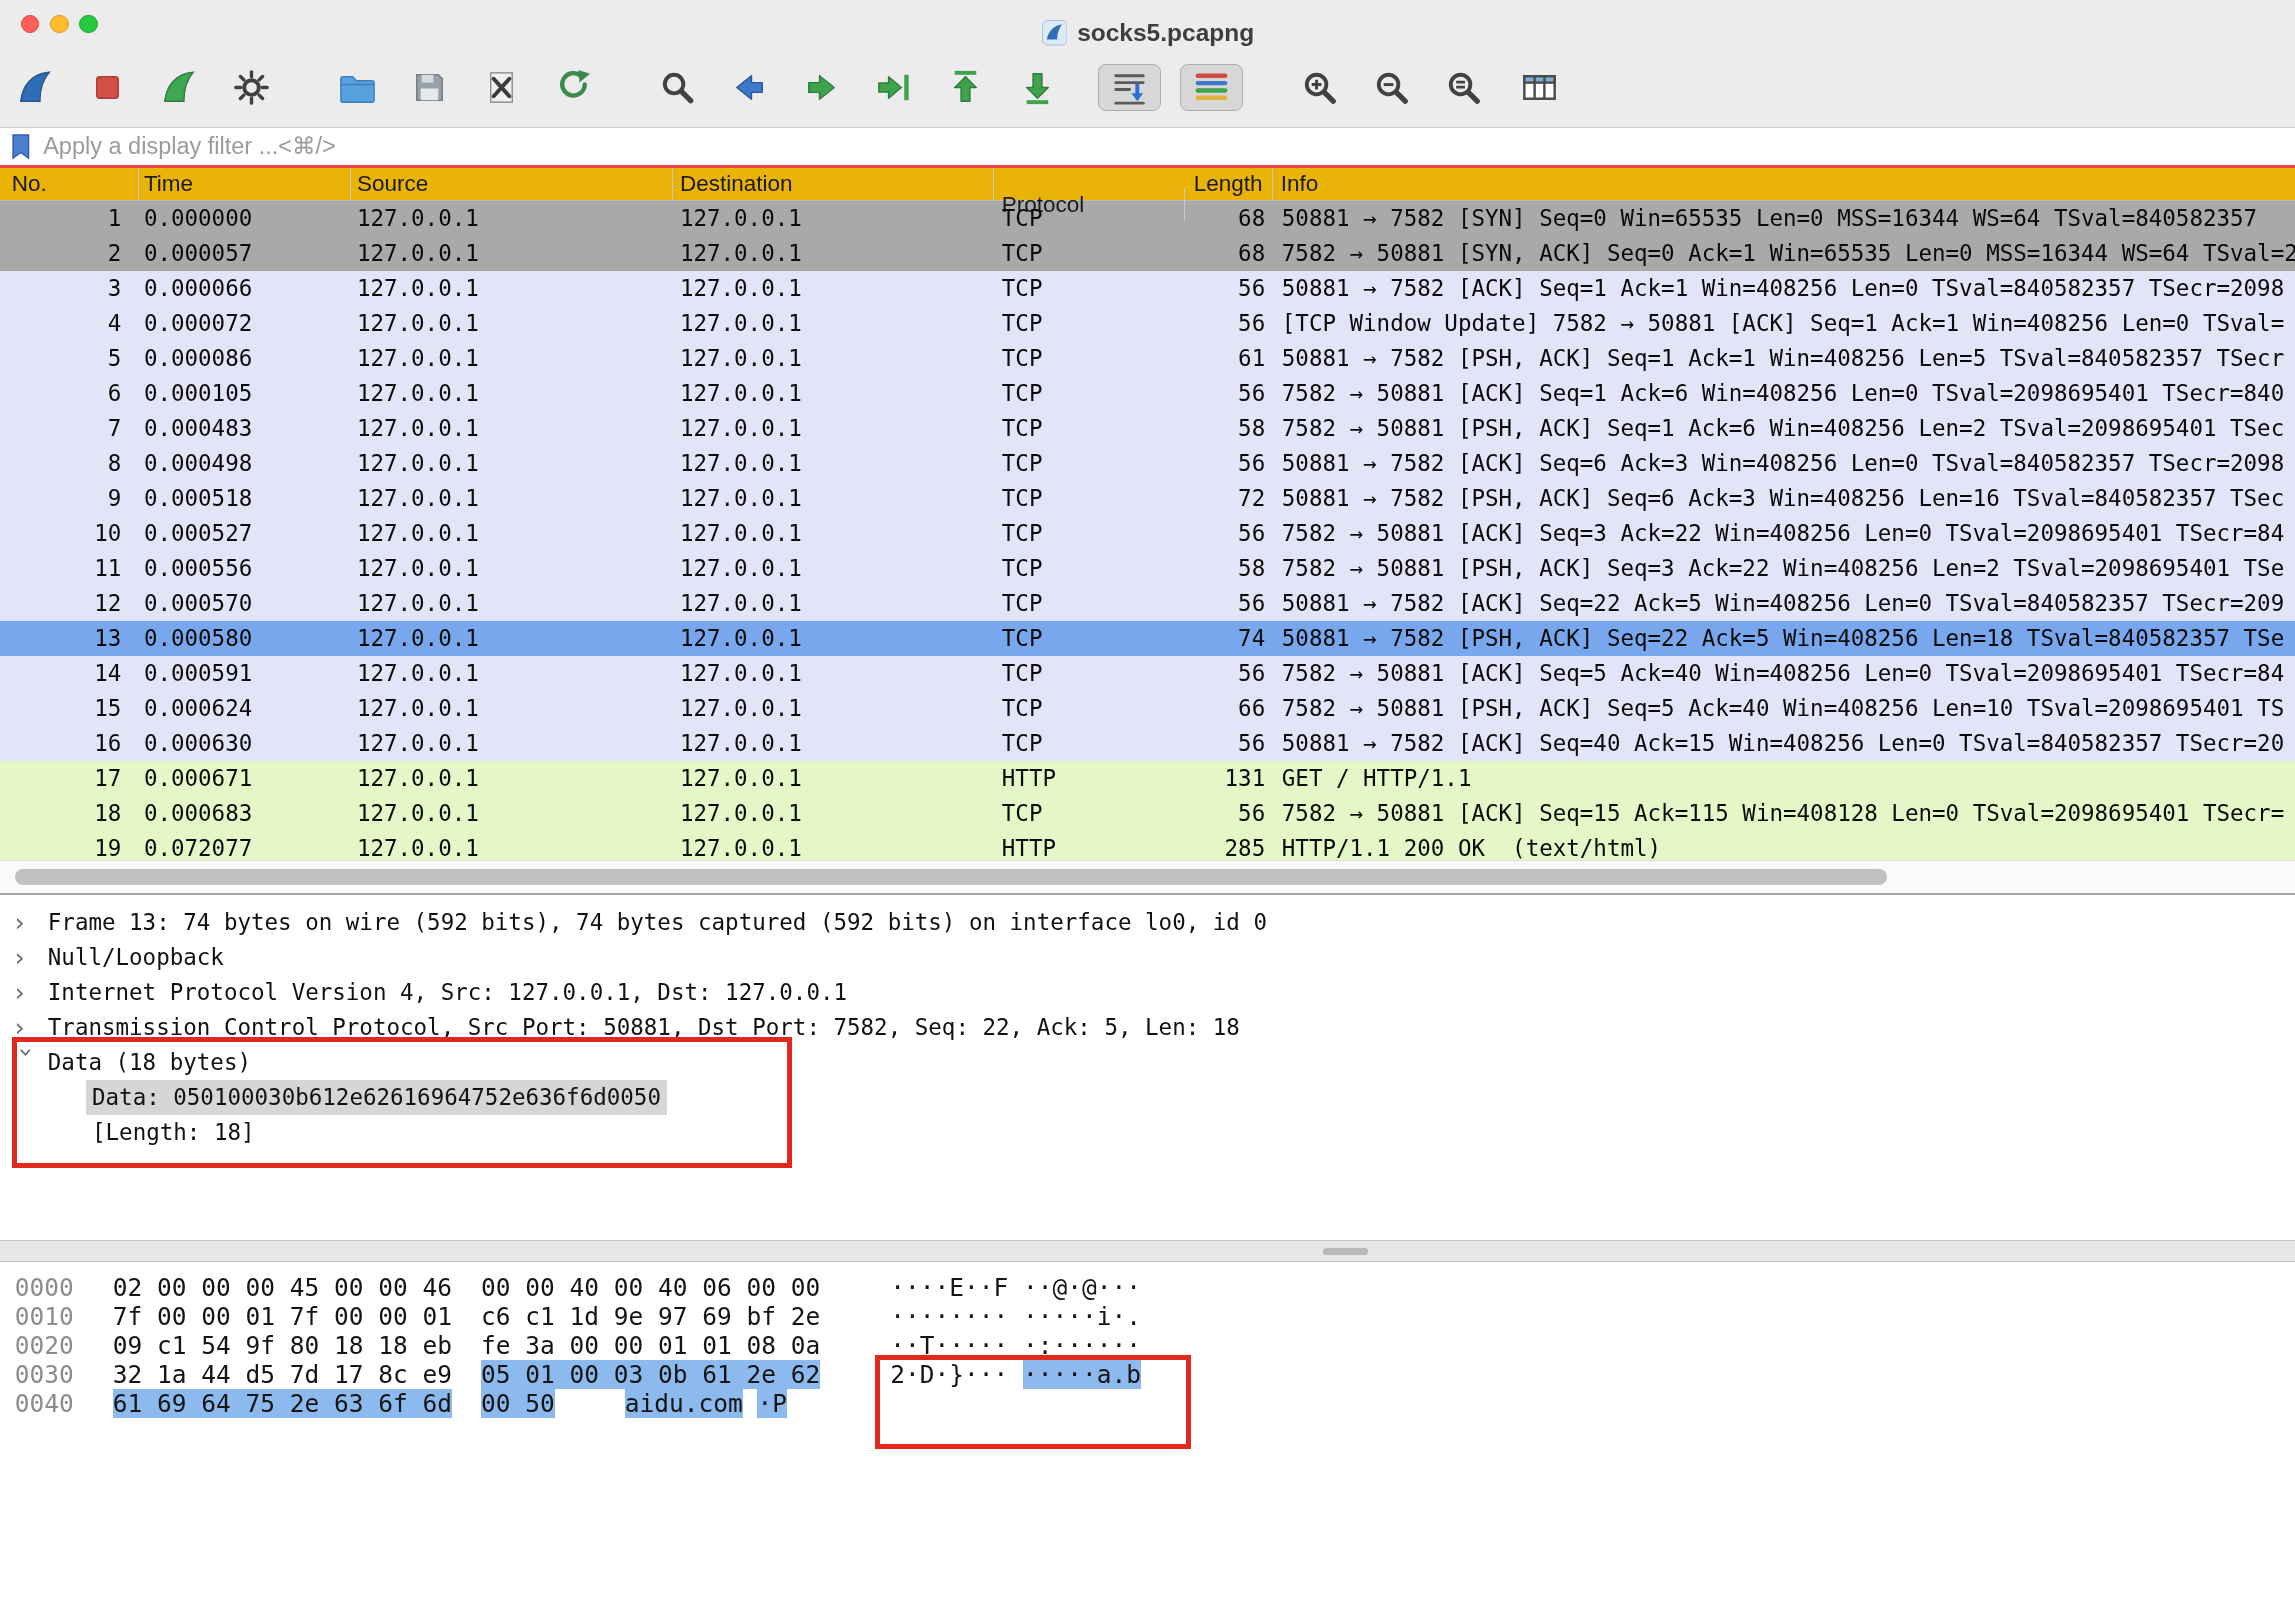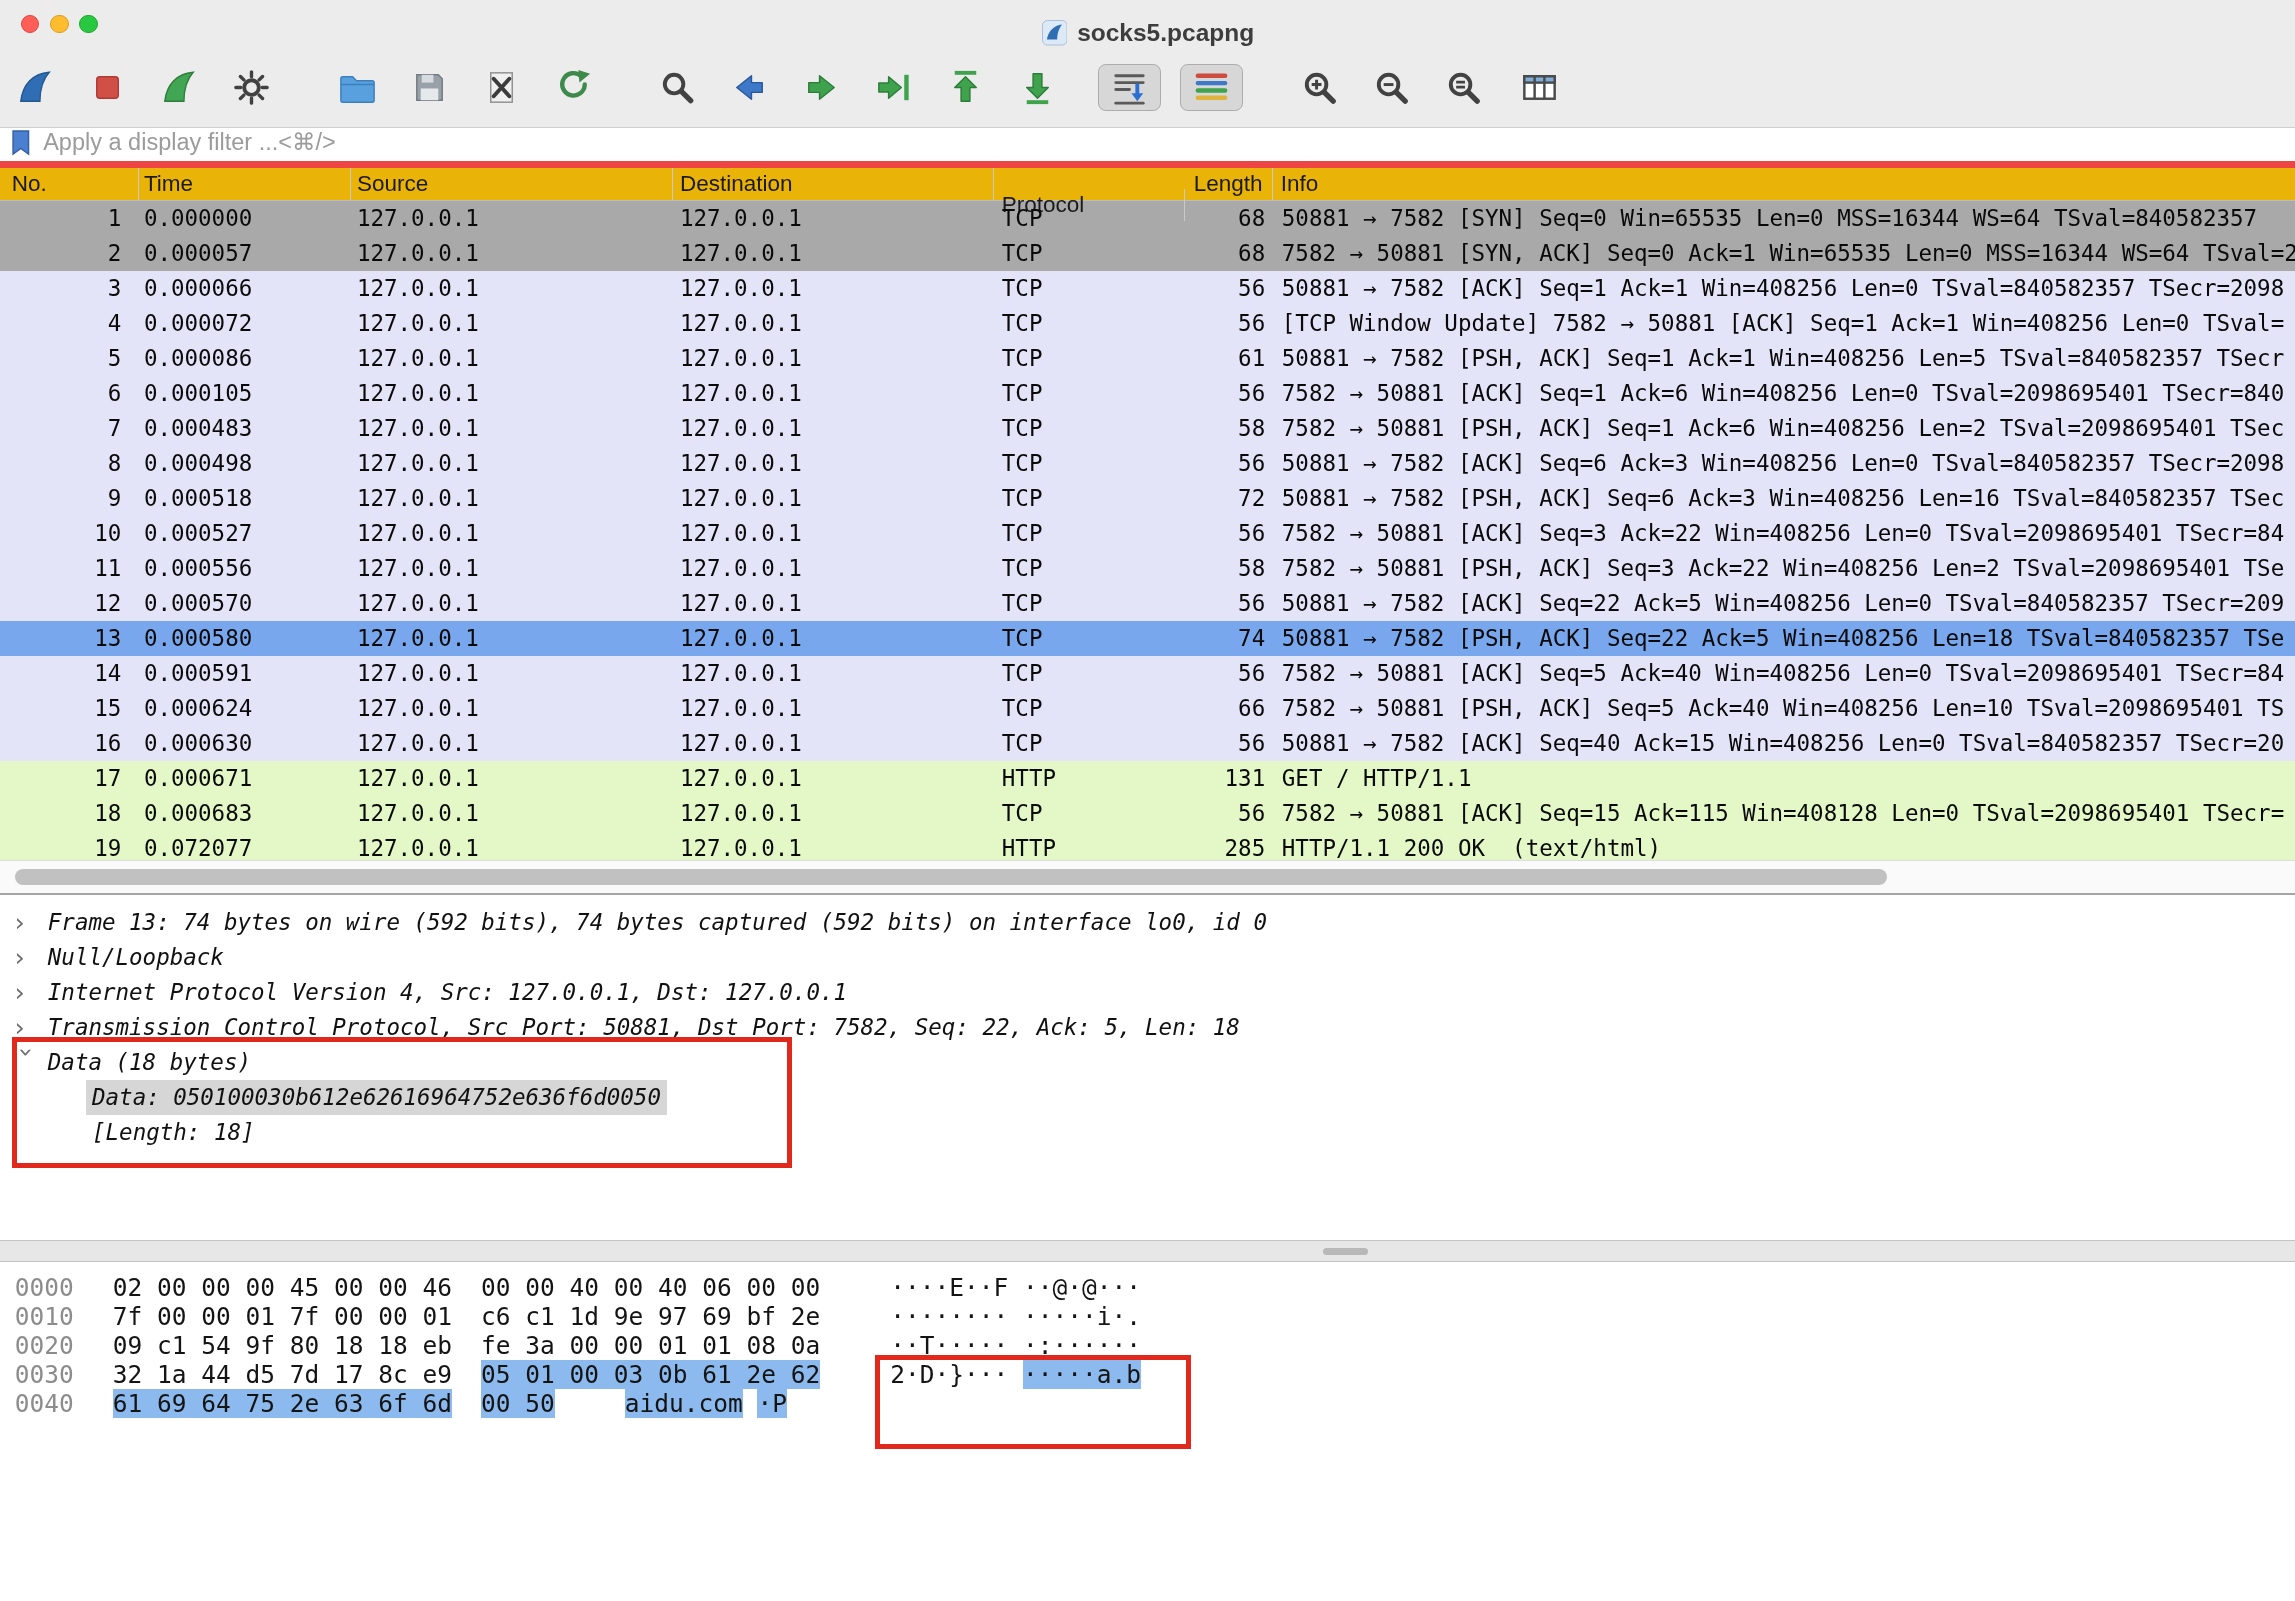--- a/index.html
+++ b/index.html
@@ -19,22 +19,22 @@
   .title-text{font-size:24.5px;font-weight:bold;color:#3D3D3D;}
   
   .toolbar{height:80px;background:#ECECEC;display:flex;align-items:center;}
   .tb-group{display:flex;align-items:center;gap:29px;}
   #g1{margin-left:13.7px;} #g2{margin-left:63px;} #g3{margin-left:61px;}
   #g4{margin-left:39px;gap:19.6px;} #g5{margin-left:55px;} #g6{margin-left:33px;}
   .tb-btn{width:43px;height:43px;display:flex;align-items:center;justify-content:center;cursor:default;}
   .tb-toggle{width:63px;height:47px;background:#D7D7D7;border:1px solid #ACACAC;border-radius:7.8px;
     display:flex;align-items:center;justify-content:center;box-sizing:border-box;}
   
-  .filterbar{height:41px;background:#FFFFFF;border-top:1px solid #D0D0D0;border-bottom:7px solid #ef4444;
-    display:flex;align-items:flex-start;padding-left:9.8px;box-sizing:border-box;}
+  .filterbar{height:41px;background:#FFFFFF;border-top:1px solid #D0D0D0;border-bottom:3px solid #ef4444;
+    display:flex;align-items:center;padding-left:9.8px;box-sizing:border-box;}
   .filter-input{flex:1;border:none;outline:none;background:transparent;font-size:23.5px;color:#333;
     margin-left:9.8px;font-family:"Liberation Sans",sans-serif;}
   .filter-input::placeholder{color:#9B9B9B;}
   
   .colheaders{height:33px;background:#eab308;border-bottom:1px solid #BDBDBD;display:flex;
     font-size:22.5px;color:#1A1A1A;align-items:center;box-sizing:border-box;}
   .hc{height:100%;display:flex;align-items:center;box-sizing:border-box;border-right:1px solid #C9C9C9;
     overflow:hidden;white-space:pre;}
   .hc.no{width:139px;padding-left:11.8px;}
   .hc.time{width:212px;padding-left:4.9px;}
@@ -62,21 +62,21 @@
   .hscroll{height:35px;background:#FAFAFA;border-top:1px solid #DDDDDD;border-bottom:2px solid #A5A5A5;
     position:relative;box-sizing:border-box;}
   .hthumb{position:absolute;left:14.7px;top:7.8px;width:1872px;height:16.7px;background:#C1C1C1;border-radius:8.8px;}
   
   .details{height:345px;background:#FFFFFF;padding-top:9.8px;box-sizing:border-box;overflow:hidden;
     font-family:"DejaVu Sans Mono",monospace;font-size:22.5px;color:#111;}
   .dline{display:flex;height:35px;line-height:35px;padding-left:11.8px;white-space:pre;}
   .dline.indent1{padding-left:56px;}
   .expander{width:36px;flex:0 0 36px;color:#6E6E6E;font-size:25.5px;}
   .expander.expanded{transform:rotate(90deg);transform-origin:45% 45%;}
-  .dtext{white-space:pre;font-style:italic;}
+  .dtext{white-space:pre;}
   .dtext.selected{background:var(--detail-selected);padding:0 5.9px;margin-left:-5.9px;}
   
   .splitter{height:21.6px;background:#E7E7E7;border-top:1px solid #C3C3C3;border-bottom:1px solid #C3C3C3;
     position:relative;box-sizing:border-box;}
   .split-handle{position:absolute;left:1323px;top:6.9px;width:45px;height:6.9px;background:#B8B8B8;border-radius:3.9px;}
   
   .hexpane{height:340px;background:#FFFFFF;padding-top:11.8px;box-sizing:border-box;overflow:hidden;
     font-family:"DejaVu Sans Mono",monospace;font-size:24.5px;color:#141414;}
   .hrow{display:flex;height:29px;line-height:29px;white-space:pre;}
   .hoff{width:98px;flex:0 0 98px;padding-left:14.7px;box-sizing:border-box;color:#8C8C8C;}

